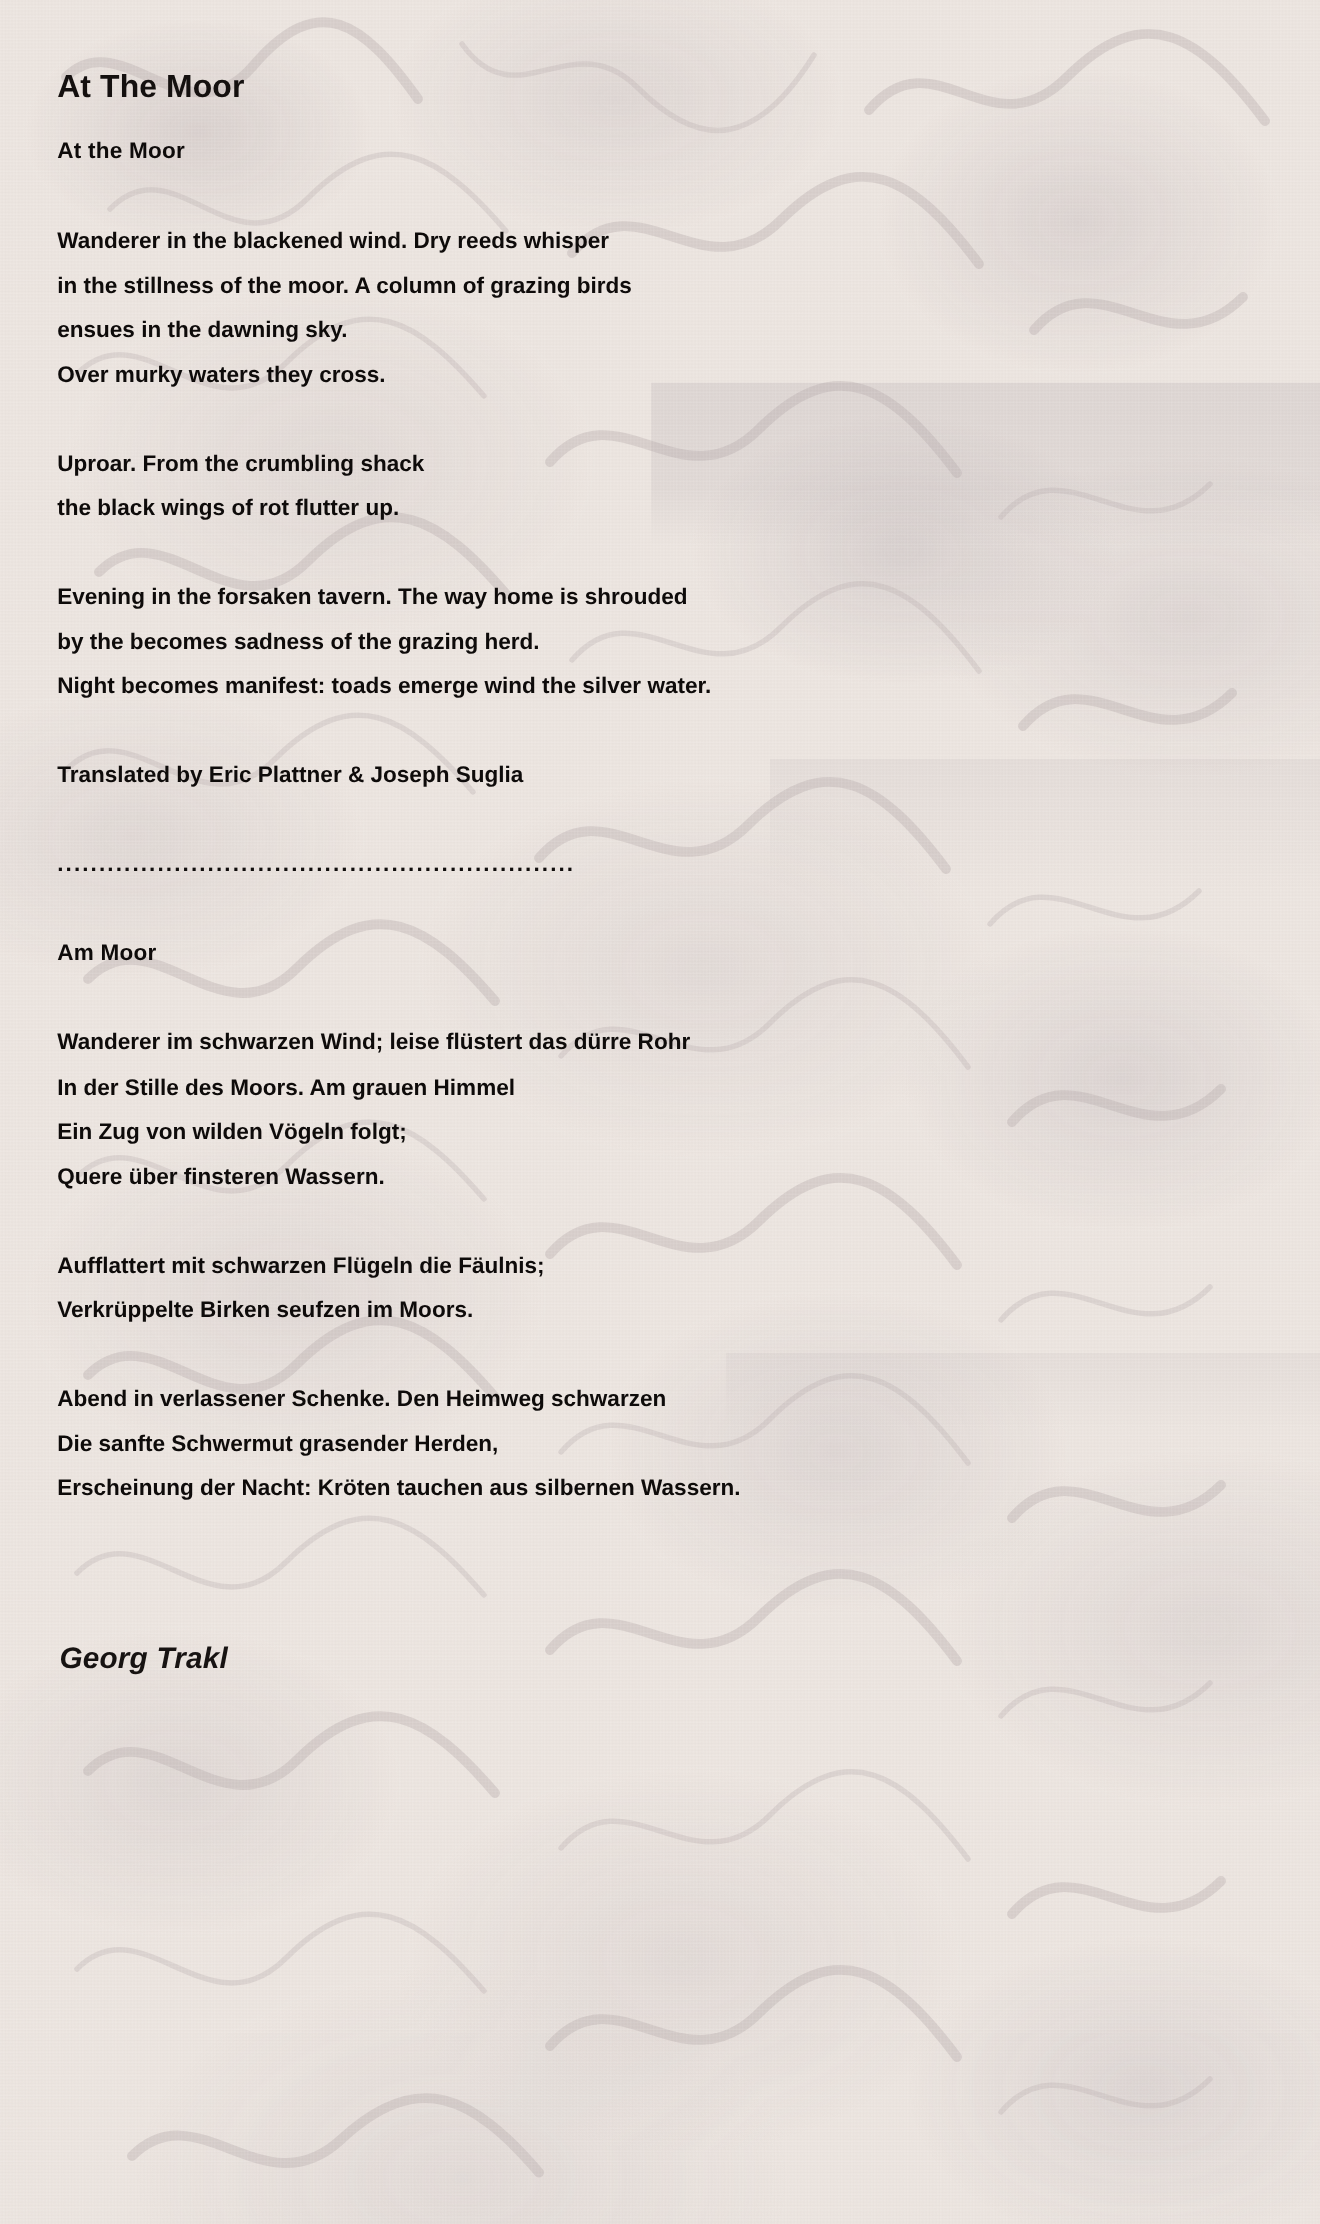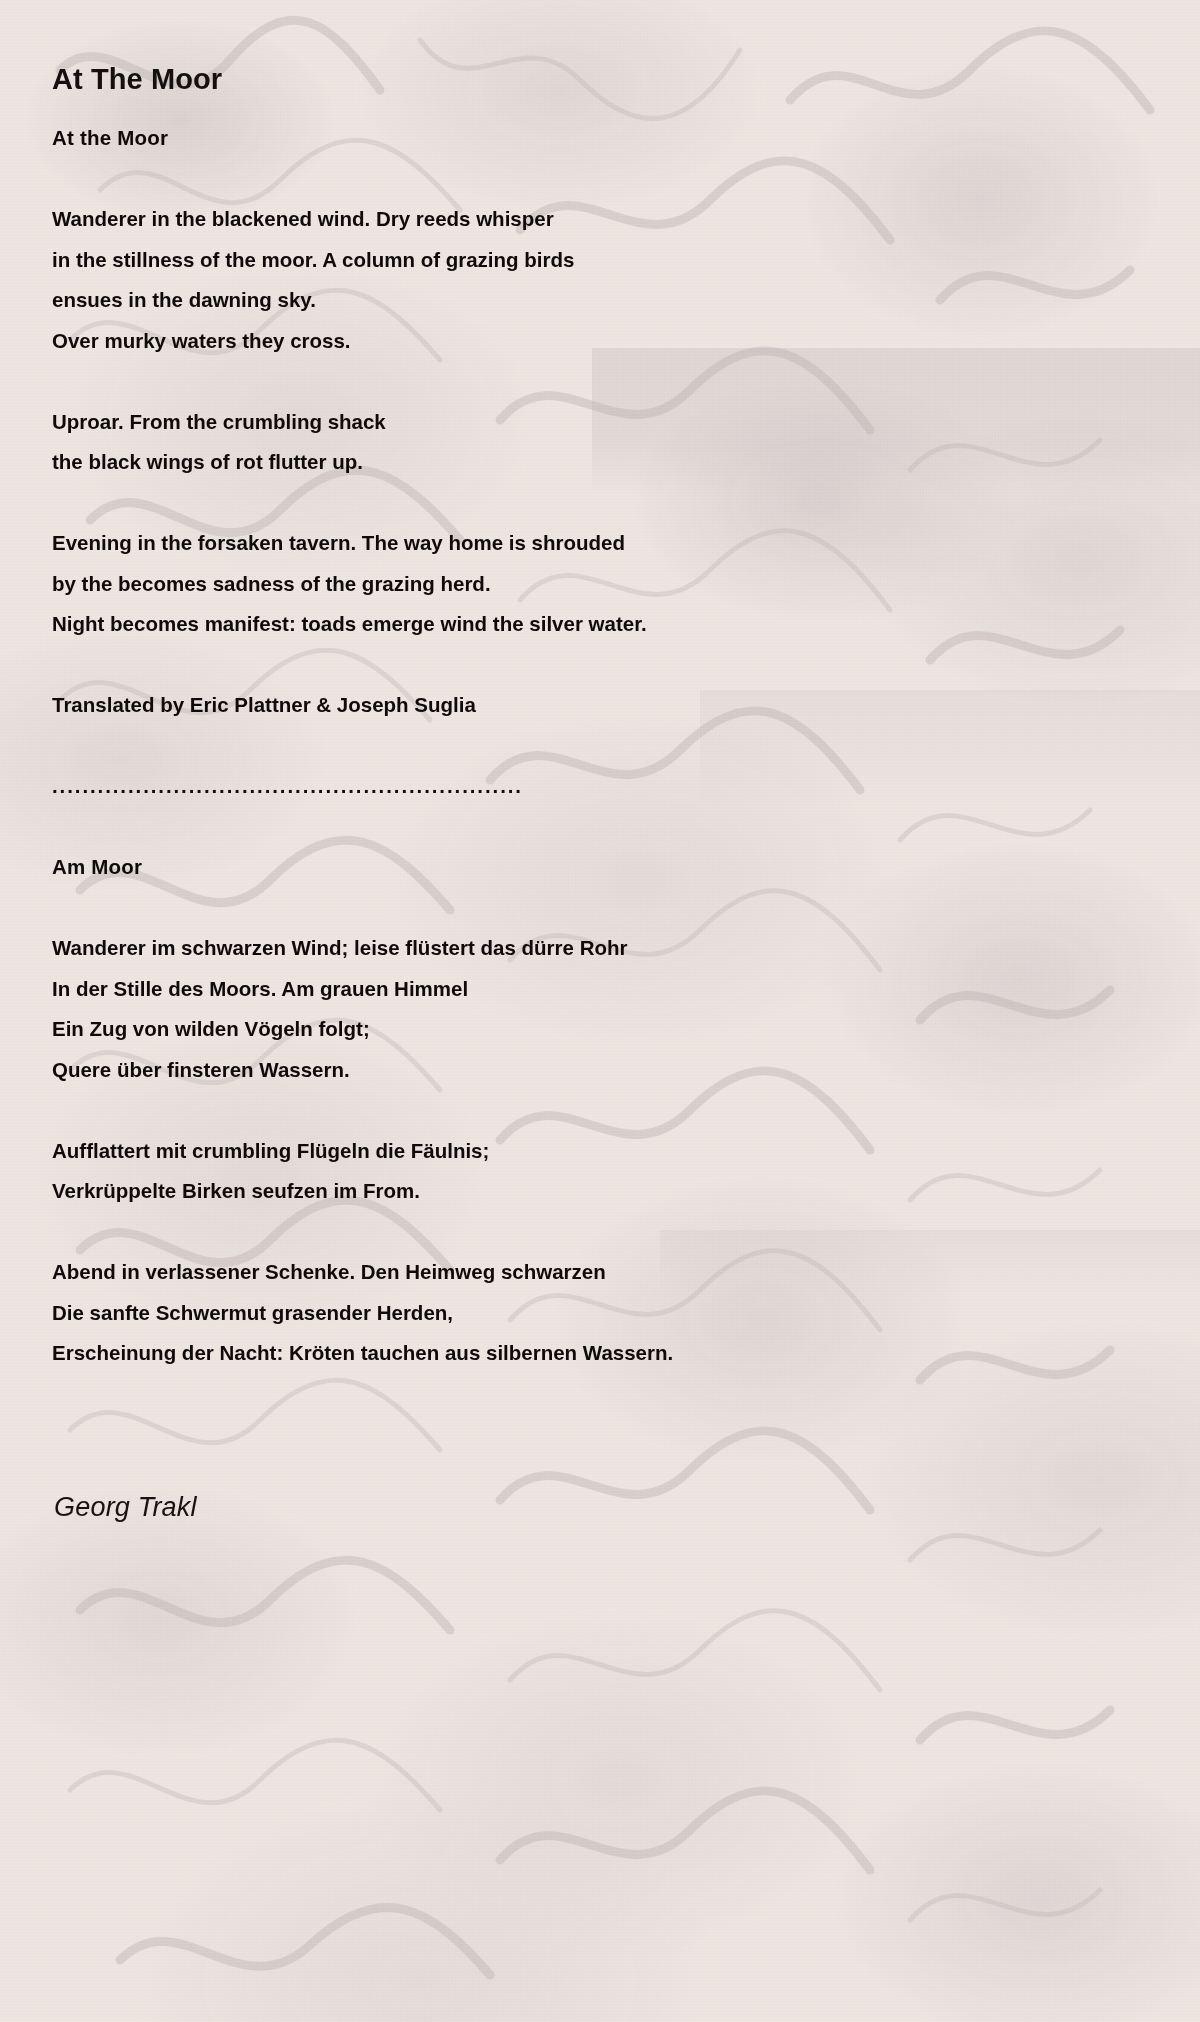--- a/index.html
+++ b/index.html
@@ -149,21 +149,21 @@
     font-size: 20.5px;
     letter-spacing: 1.9px;
     color: #100d0c;
   }
 
   #poem-author {
     position: absolute;
     left: 54px;
     top: 1487px;
     font-size: 27px;
-    font-weight: normal;
+    font-weight: bold;
     font-style: italic;
     color: #171312;
     letter-spacing: 0.2px;
     line-height: 40px;
     white-space: nowrap;
   }
 </style>
 </head>
 <body>
 
@@ -251,22 +251,22 @@
       <div class="poem-line blank">&nbsp;</div>
       <div class="poem-line divider">..............................................................</div>
       <div class="poem-line blank">&nbsp;</div>
       <div class="poem-line section-heading">Am Moor</div>
       <div class="poem-line blank">&nbsp;</div>
       <div class="poem-line verse">Wanderer im schwarzen Wind; leise flüstert das dürre Rohr</div>
       <div class="poem-line verse">In der Stille des Moors. Am grauen Himmel</div>
       <div class="poem-line verse">Ein Zug von wilden Vögeln folgt;</div>
       <div class="poem-line verse">Quere über finsteren Wassern.</div>
       <div class="poem-line blank">&nbsp;</div>
-      <div class="poem-line verse">Aufflattert mit crumbling Flügeln die Fäulnis;</div>
-      <div class="poem-line verse">Verkrüppelte Birken seufzen im From.</div>
+      <div class="poem-line verse">Aufflattert mit schwarzen Flügeln die Fäulnis;</div>
+      <div class="poem-line verse">Verkrüppelte Birken seufzen im Moors.</div>
       <div class="poem-line blank">&nbsp;</div>
       <div class="poem-line verse">Abend in verlassener Schenke. Den Heimweg schwarzen</div>
       <div class="poem-line verse">Die sanfte Schwermut grasender Herden,</div>
       <div class="poem-line verse">Erscheinung der Nacht: Kröten tauchen aus silbernen Wassern.</div>
     </div>
 
   <div id="poem-author">Georg Trakl</div>
 
 </main>
 

